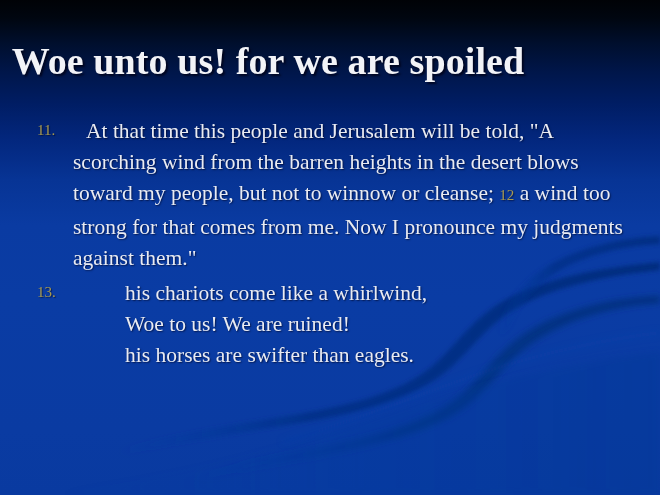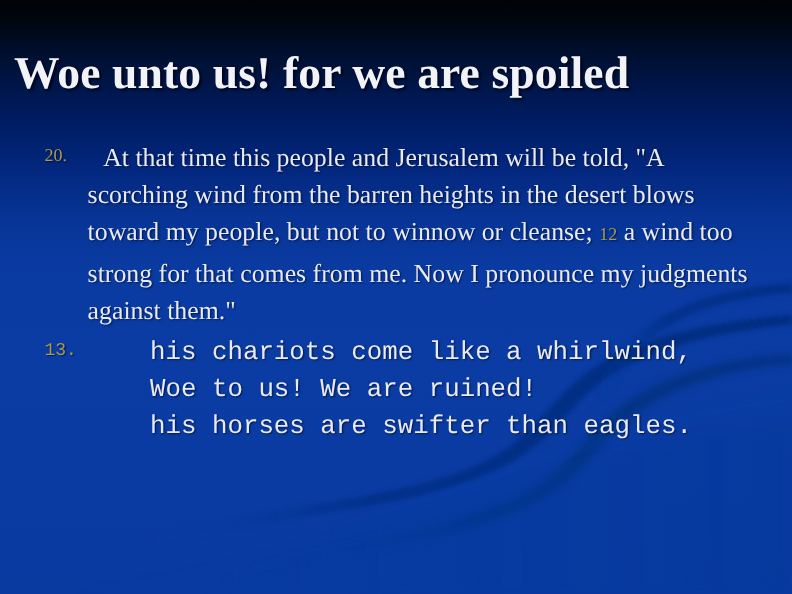--- a/index.html
+++ b/index.html
@@ -63,21 +63,20 @@
     line-height: 31.2px;
     text-shadow: 1px 1px 1.5px rgba(0, 0, 25, 0.6);
   }
 
   .verse-block {
     position: relative;
     padding-left: 43px;
   }
   .verse-block + .verse-block {
     margin-top: 4px;
-    font-family: Liberation Mono, monospace;
   }
 
   .verse-num {
     position: absolute;
     left: 7px;
     top: 4px;
     font-size: 15px;
     line-height: 20px;
     color: #a99a4e;
     text-shadow: 1px 1px 1px rgba(0, 0, 25, 0.55);
@@ -156,21 +155,21 @@
 
     <path d="M 660 330 C 596 338, 528 354, 466 376 C 404 398, 344 422, 282 440
              L 282 444 C 346 426, 406 402, 468 380 C 530 358, 598 343, 660 335 Z" fill="#0c42ad" opacity="0.35" filter="url(#blur2)"></path>
   </svg>
 
   <div id="title">Woe unto us! for we are spoiled</div>
 
   <div id="body">
 
     <div class="verse-block">
-      <span class="verse-num">20.</span>
+      <span class="verse-num">11.</span>
       <span class="verse-text"><span class="lead-indent"></span><span>At that time this people and Jerusalem will be told, "A scorching wind from the barren heights in the desert blows toward my people, but not to winnow or cleanse; </span><span class="inline-num">12</span><span> a wind too strong for that comes from me. Now I pronounce my judgments against them."</span></span>
     </div>
 
     <div class="verse-block">
       <span class="verse-num">13.</span>
       <span class="poem-line">his chariots come like a whirlwind,</span>
       <span class="poem-line">Woe to us! We are ruined!</span>
       <span class="poem-line">his horses are swifter than eagles.</span>
     </div>
 

